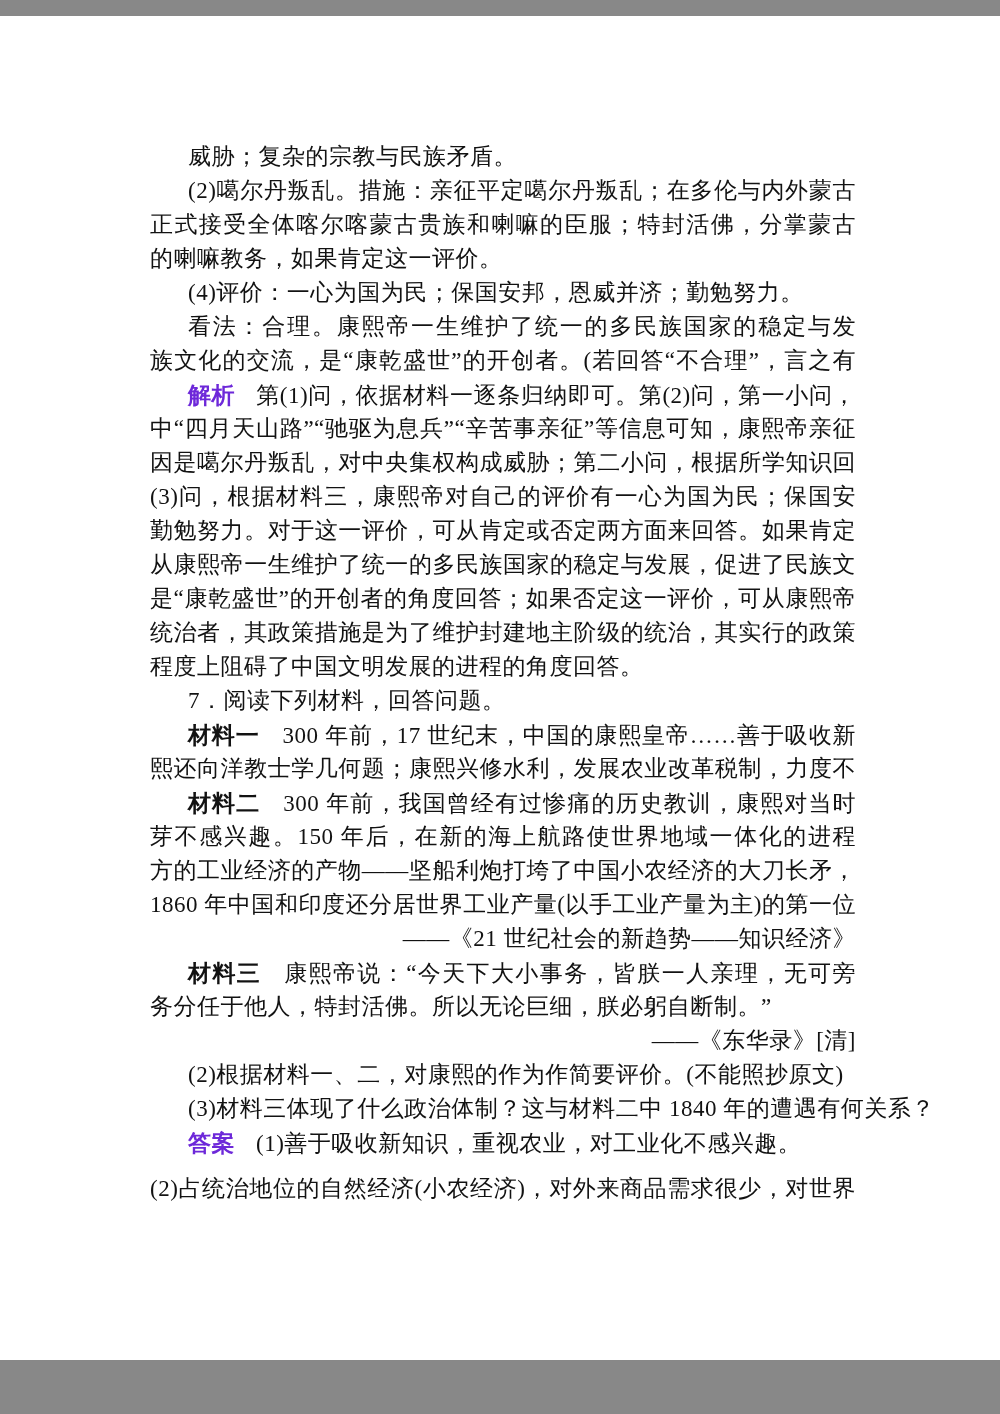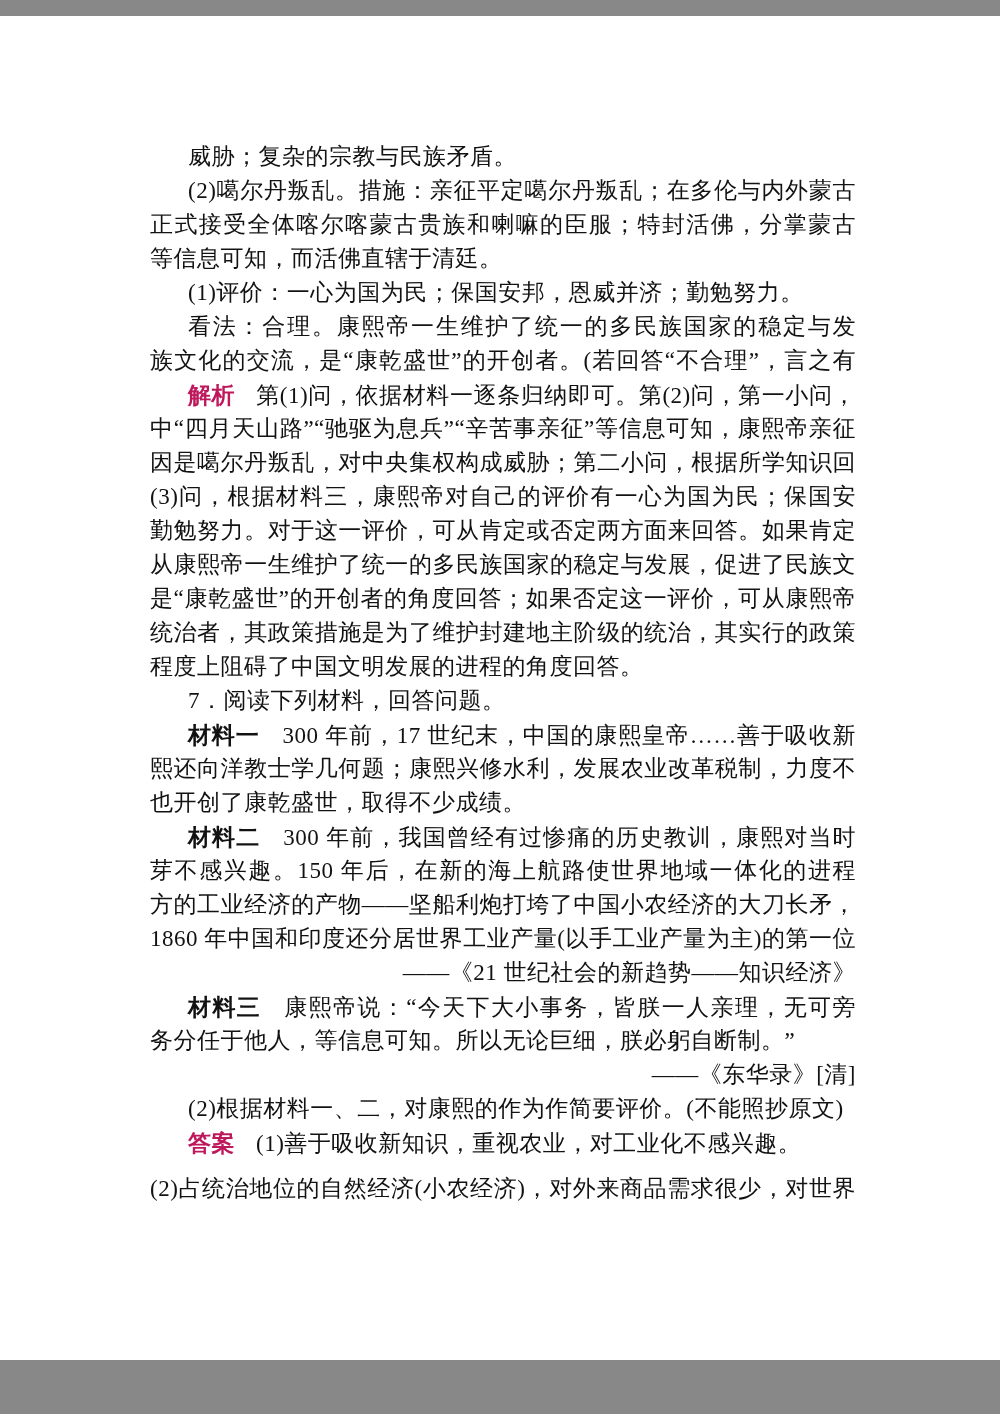--- a/index.html
+++ b/index.html
@@ -31,43 +31,43 @@
   }
   .indent { padding-left: 38px; }
   .just {
     white-space: normal;
     text-align: justify;
     text-align-last: justify;
     overflow: hidden;
   }
   .right { text-align: right; text-align-last: right; }
   .label-red {
-    color: #be185d;
+    color: #6d28d9;
     font-weight: bold;
     font-family: "Liberation Sans", "DejaVu Sans", sans-serif;
     margin-right: 21px;
   }
   .label-bold {
     font-weight: bold;
     font-family: "Liberation Sans", "DejaVu Sans", sans-serif;
     margin-right: 23px;
   }
   .gap-top { margin-top: 12px; }
 </style>
 </head>
 <body>
 
 <div class="page">
   <div class="content">
 
     <div class="ln indent">威胁；复杂的宗教与民族矛盾。</div>
     <div class="ln indent just">(2)噶尔丹叛乱。措施：亲征平定噶尔丹叛乱；在多伦与内外蒙古首领会盟，</div>
     <div class="ln just">正式接受全体喀尔喀蒙古贵族和喇嘛的臣服；特封活佛，分掌蒙古族、藏族地区</div>
-    <div class="ln">等信息可知，而活佛直辖于清廷。</div>
-    <div class="ln indent">(1)评价：一心为国为民；保国安邦，恩威并济；勤勉努力。</div>
+    <div class="ln">的喇嘛教务，如果肯定这一评价。</div>
+    <div class="ln indent">(4)评价：一心为国为民；保国安邦，恩威并济；勤勉努力。</div>
     <div class="ln indent just">看法：合理。康熙帝一生维护了统一的多民族国家的稳定与发展，促进了民</div>
     <div class="ln just">族文化的交流，是“康乾盛世”的开创者。(若回答“不合理”，言之有理即可)</div>
 
     <div class="ln indent just">
       <span class="label-red">解析</span><span>第(1)问，依据材料一逐条归纳即可。第(2)问，第一小问，分析材料二</span>
     </div>
     <div class="ln just">中“四月天山路”“驰驱为息兵”“辛苦事亲征”等信息可知，康熙帝亲征的原</div>
     <div class="ln just">因是噶尔丹叛乱，对中央集权构成威胁；第二小问，根据所学知识回答即可。第</div>
     <div class="ln just">(3)问，根据材料三，康熙帝对自己的评价有一心为国为民；保国安邦，恩威并济；</div>
     <div class="ln just">勤勉努力。对于这一评价，可从肯定或否定两方面来回答。如果肯定这一评价，</div>
@@ -75,37 +75,37 @@
     <div class="ln just">是“康乾盛世”的开创者的角度回答；如果否定这一评价，可从康熙帝作为封建</div>
     <div class="ln just">统治者，其政策措施是为了维护封建地主阶级的统治，其实行的政策措施在一定</div>
     <div class="ln">程度上阻碍了中国文明发展的进程的角度回答。</div>
 
     <div class="ln indent">7．阅读下列材料，回答问题。</div>
 
     <div class="ln indent just">
       <span class="label-bold">材料一</span><span>300 年前，17 世纪末，中国的康熙皇帝……善于吸收新鲜知识，康</span>
     </div>
     <div class="ln just">熙还向洋教士学几何题；康熙兴修水利，发展农业改革税制，力度不可谓不大，</div>
-    <div class="ln">也开创了康乾盛世，取得不少成绩。</div>
 
     <div class="ln indent just">
       <span class="label-bold">材料二</span><span>300 年前，我国曾经有过惨痛的历史教训，康熙对当时的工业化萌</span>
     </div>
     <div class="ln just">芽不感兴趣。150 年后，在新的海上航路使世界地域一体化的进程中，1840 年西</div>
     <div class="ln just">方的工业经济的产物——坚船利炮打垮了中国小农经济的大刀长矛，其实直到</div>
     <div class="ln just">1860 年中国和印度还分居世界工业产量(以手工业产量为主)的第一位和第二位。</div>
     <div class="ln right">——《21 世纪社会的新趋势——知识经济》</div>
 
     <div class="ln indent just">
       <span class="label-bold">材料三</span><span>康熙帝说：“今天下大小事务，皆朕一人亲理，无可旁贷。若将要</span>
     </div>
-    <div class="ln">务分任于他人，等信息可知。所以无论巨细，朕必躬自断制。”</div>
+    <div class="ln">务分任于他人，特封活佛。所以无论巨细，朕必躬自断制。”</div>
     <div class="ln right">——《东华录》[清]</div>
 
     <div class="ln indent">(2)根据材料一、二，对康熙的作为作简要评价。(不能照抄原文)</div>
+    <div class="ln indent">(3)材料三体现了什么政治体制？这与材料二中 1840 年的遭遇有何关系？</div>
 
     <div class="ln indent">
       <span class="label-red">答案</span><span>(1)善于吸收新知识，重视农业，对工业化不感兴趣。</span>
     </div>
     <div class="ln just gap-top">(2)占统治地位的自然经济(小农经济)，对外来商品需求很少，对世界缺乏认识。</div>
 
   </div>
 </div>
 
 </body></html>

